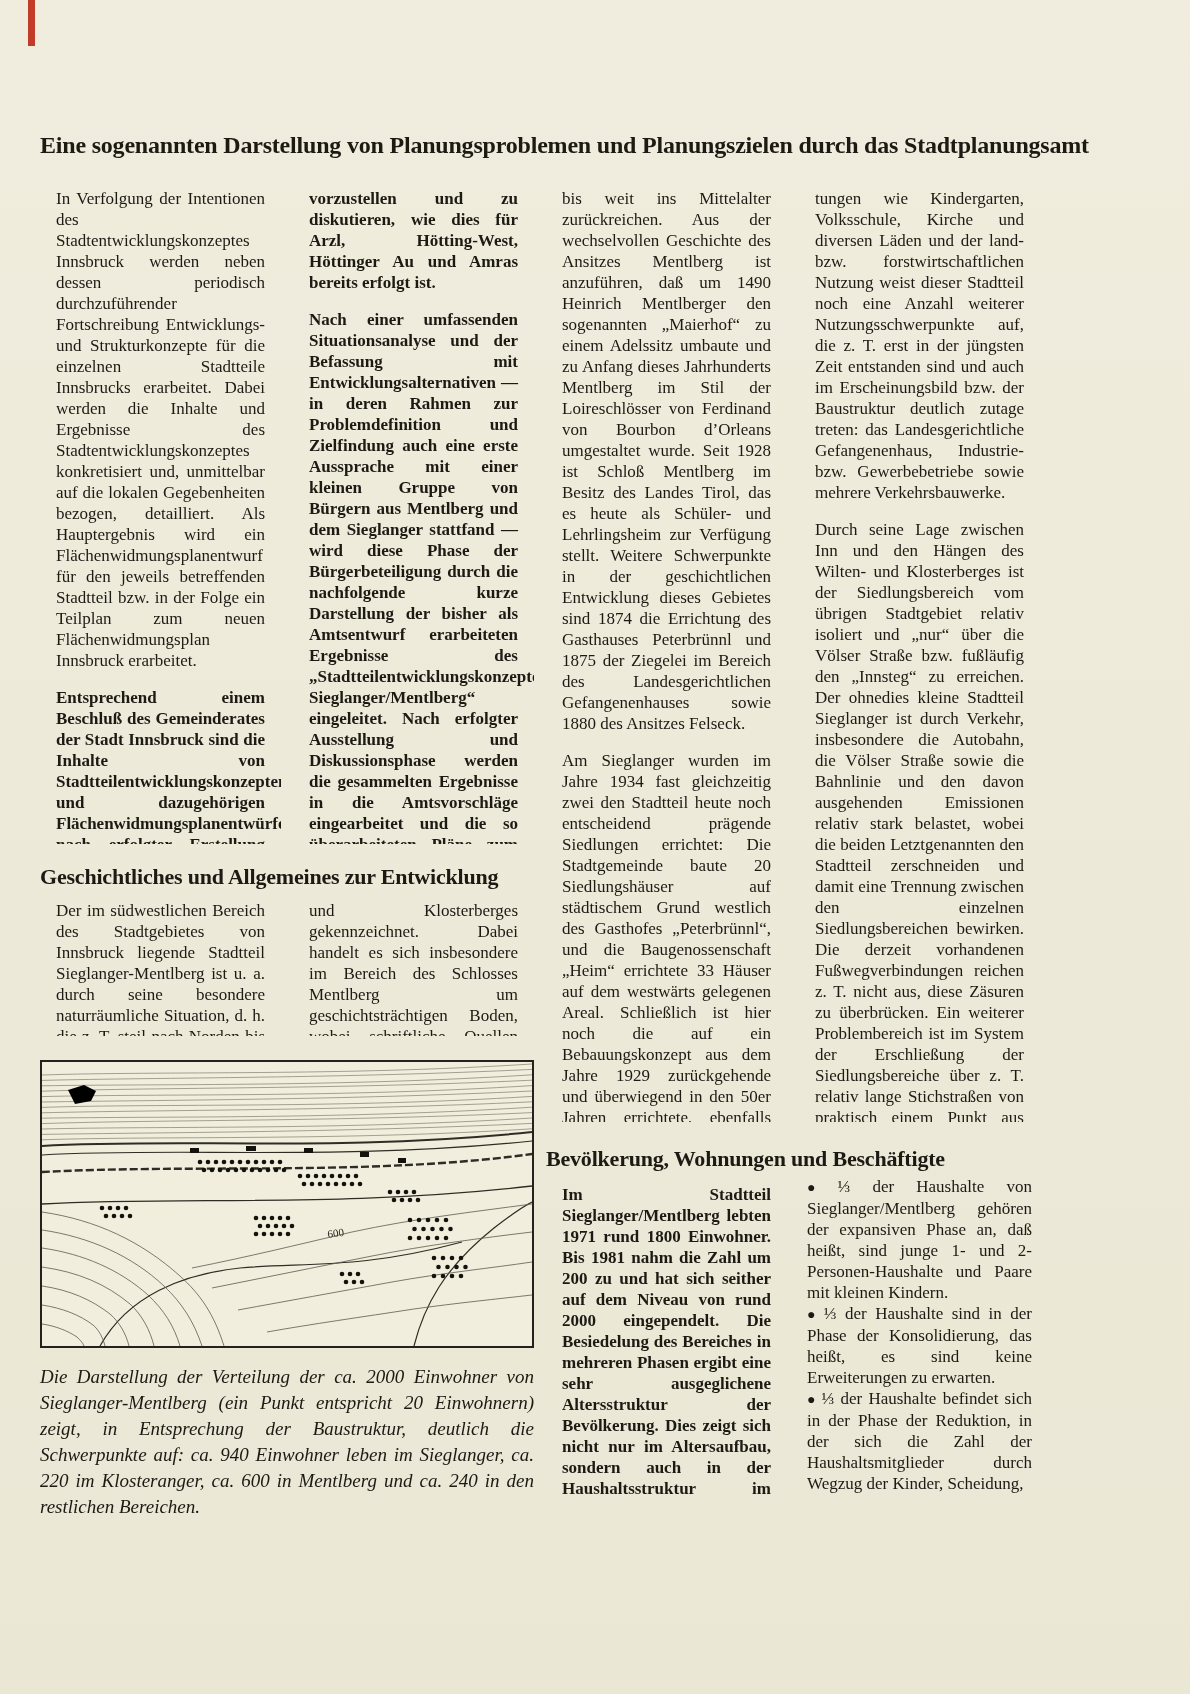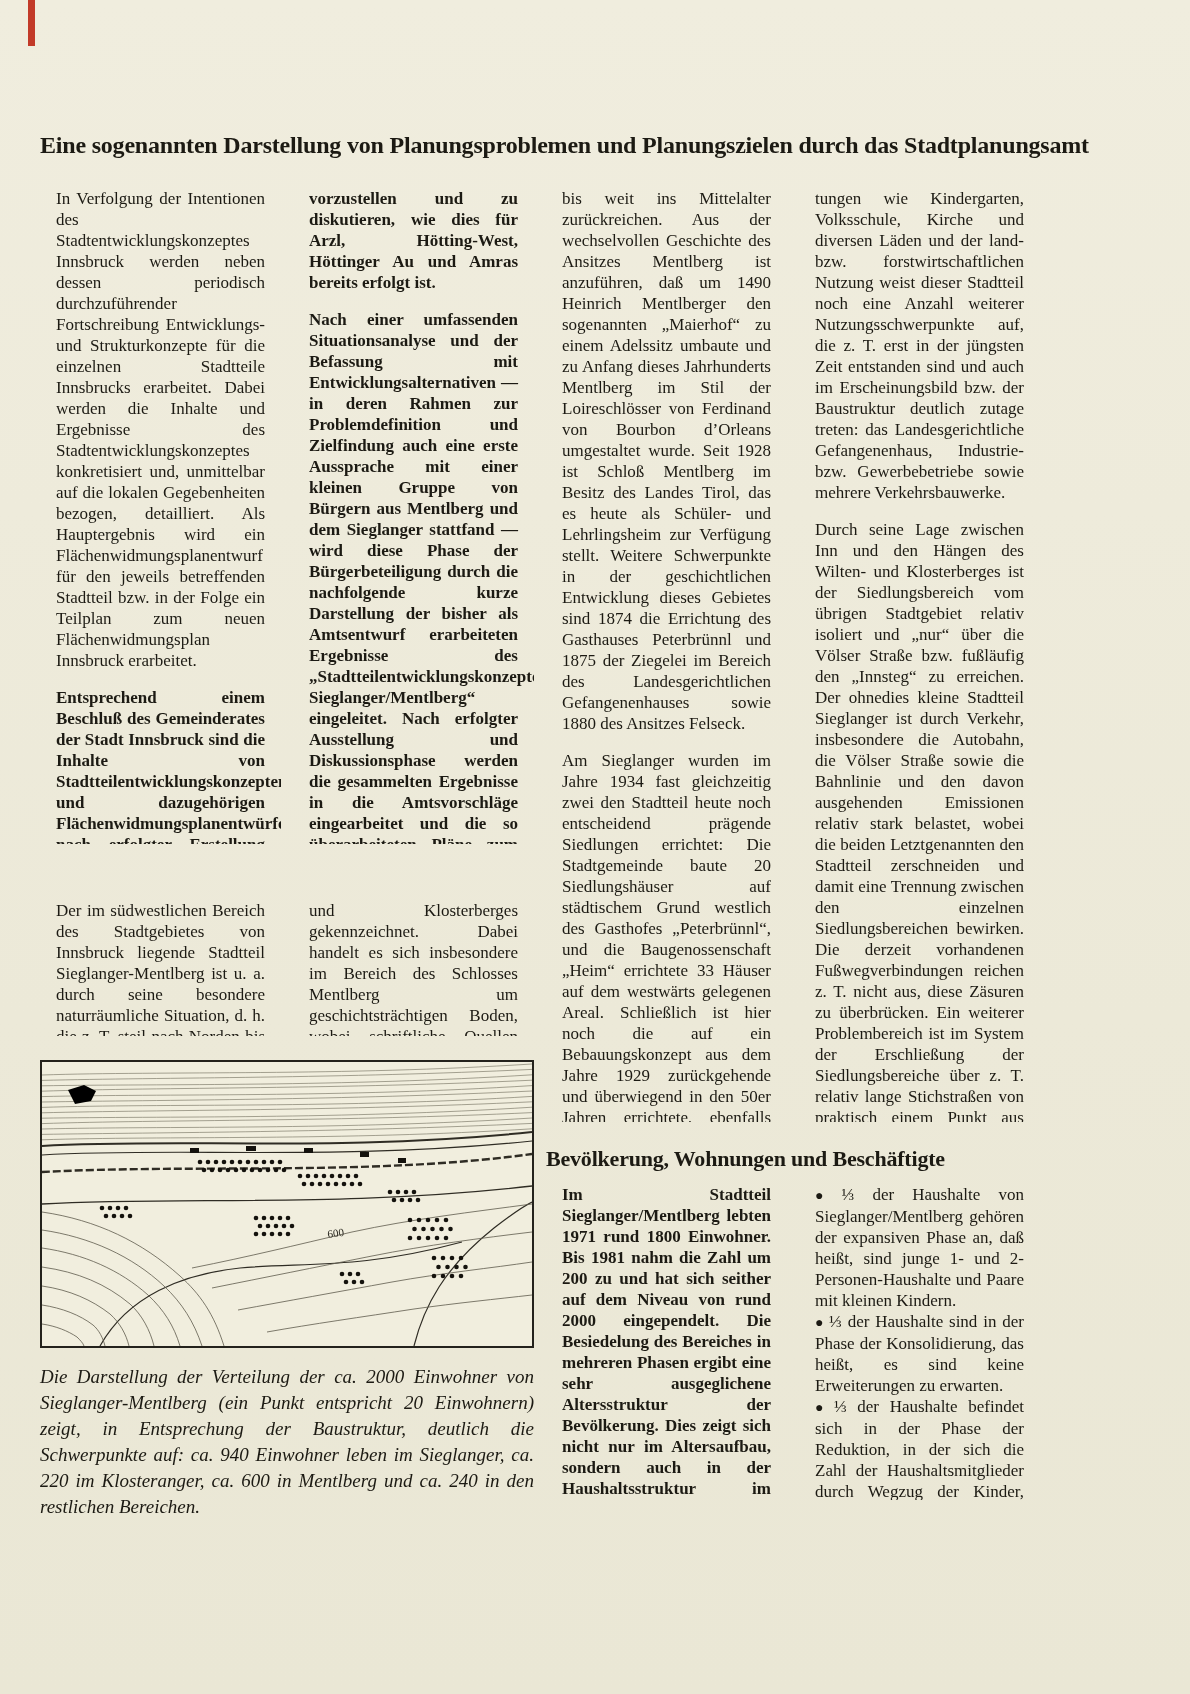--- a/index.html
+++ b/index.html
@@ -46,21 +46,21 @@
     position:absolute;left:40px;top:1060px;width:494px;height:288px;
     border:2px solid #24221c;background:#f1eede;box-sizing:border-box;
   }
   .figure svg{display:block;width:100%;height:100%;}
   .caption{
     position:absolute;left:40px;top:1364px;width:494px;
     font-size:19px;line-height:26px;font-style:italic;text-align:justify;
     hyphens:auto;-webkit-hyphens:auto;
   }
   .pop-col{top:1168px;height:332px;}
-  ul.bullets{list-style:none;margin:16px;padding:0;}
+  ul.bullets{list-style:none;margin:8px;padding:0;}
   ul.bullets li{margin:0;}
   .marker{font-size:14px;padding-right:4px;}
   .footer{
     position:absolute;left:35px;top:1620px;width:1120px;
     border-top:2px solid #1c1a13;border-bottom:2px solid #1c1a13;
     padding:6px 0 7px 0;font-weight:bold;font-size:19px;
     white-space:nowrap;overflow:hidden;
   }
   #map-hatch path{stroke:#6d6959;stroke-width:0.6;fill:none;}
   #map-contours path{stroke:#5e5a4c;stroke-width:0.8;fill:none;}
@@ -92,20 +92,21 @@
     <p>bis weit ins Mittelalter zurückreichen. Aus der wechselvollen Geschichte des Ansitzes Mentlberg ist anzuführen, daß um 1490 Heinrich Mentlberger den sogenannten „Maierhof“ zu einem Adelssitz umbaute und zu Anfang dieses Jahrhunderts Mentlberg im Stil der Loireschlösser von Ferdinand von Bourbon d’Orleans umgestaltet wurde. Seit 1928 ist Schloß Mentlberg im Besitz des Landes Tirol, das es heute als Schüler- und Lehrlingsheim zur Verfügung stellt. Weitere Schwerpunkte in der geschichtlichen Entwicklung dieses Gebietes sind 1874 die Errichtung des Gasthauses Peterbrünnl und 1875 der Ziegelei im Bereich des Landesgerichtlichen Gefangenenhauses sowie 1880 des Ansitzes Felseck.</p>
     <p>Am Sieglanger wurden im Jahre 1934 fast gleichzeitig zwei den Stadtteil heute noch entscheidend prägende Siedlungen errichtet: Die Stadtgemeinde baute 20 Siedlungshäuser auf städtischem Grund westlich des Gasthofes „Peterbrünnl“, und die Baugenossenschaft „Heim“ errichtete 33 Häuser auf dem westwärts gelegenen Areal. Schließlich ist hier noch die auf ein Bebauungskonzept aus dem Jahre 1929 zurückgehende und überwiegend in den 50er Jahren errichtete, ebenfalls den Stadtteil entscheidend prägende „Mentlbergsiedlung“ anzuführen.</p>
     <p class="cont">Neben der Baustruktur mit entsprechenden Folgeeinrich-</p>
   </div>
 
   <div class="col c4 tall">
     <p>tungen wie Kindergarten, Volksschule, Kirche und diversen Läden und der land- bzw. forstwirtschaftlichen Nutzung weist dieser Stadtteil noch eine Anzahl weiterer Nutzungsschwerpunkte auf, die z. T. erst in der jüngsten Zeit entstanden sind und auch im Erscheinungsbild bzw. der Baustruktur deutlich zutage treten: das Landesgerichtliche Gefangenenhaus, Industrie- bzw. Gewerbebetriebe sowie mehrere Verkehrsbauwerke.</p>
     <p>Durch seine Lage zwischen Inn und den Hängen des Wilten- und Klosterberges ist der Siedlungsbereich vom übrigen Stadtgebiet relativ isoliert und „nur“ über die Völser Straße bzw. fußläufig den „Innsteg“ zu erreichen. Der ohnedies kleine Stadtteil Sieglanger ist durch Verkehr, insbesondere die Autobahn, die Völser Straße sowie die Bahnlinie und den davon ausgehenden Emissionen relativ stark belastet, wobei die beiden Letztgenannten den Stadtteil zerschneiden und damit eine Trennung zwischen den einzelnen Siedlungsbereichen bewirken. Die derzeit vorhandenen Fußwegverbindungen reichen z. T. nicht aus, diese Zäsuren zu überbrücken. Ein weiterer Problembereich ist im System der Erschließung der Siedlungsbereiche über z. T. relativ lange Stichstraßen von praktisch einem Punkt aus gegeben, so daß dieses System in Zukunft in einigen Bereichen noch zu adaptieren sein wird.</p>
   </div>
 
+  <h2 class="sec-head" id="history-head">Geschichtliches und Allgemeines zur Entwicklung</h2>
 
   <div class="col c1 hist-col">
     <p>Der im südwestlichen Bereich des Stadtgebietes von Innsbruck liegende Stadtteil Sieglanger-Mentlberg ist u. a. durch seine besondere naturräumliche Situation, d. h. die z. T. steil nach Norden bis zum Inn abfallenden Abhänge des Wilten-</p>
   </div>
   <div class="col c2 hist-col">
     <p>und Klosterberges gekennzeichnet. Dabei handelt es sich insbesondere im Bereich des Schlosses Mentlberg um geschichtsträchtigen Boden, wobei schriftliche Quellen über dieses Gebiet, das ursprünglich „Gallwiese“ benannt war,</p>
   </div>
 
   <div class="figure">
     <svg viewBox="0 0 490 284" preserveAspectRatio="none">

